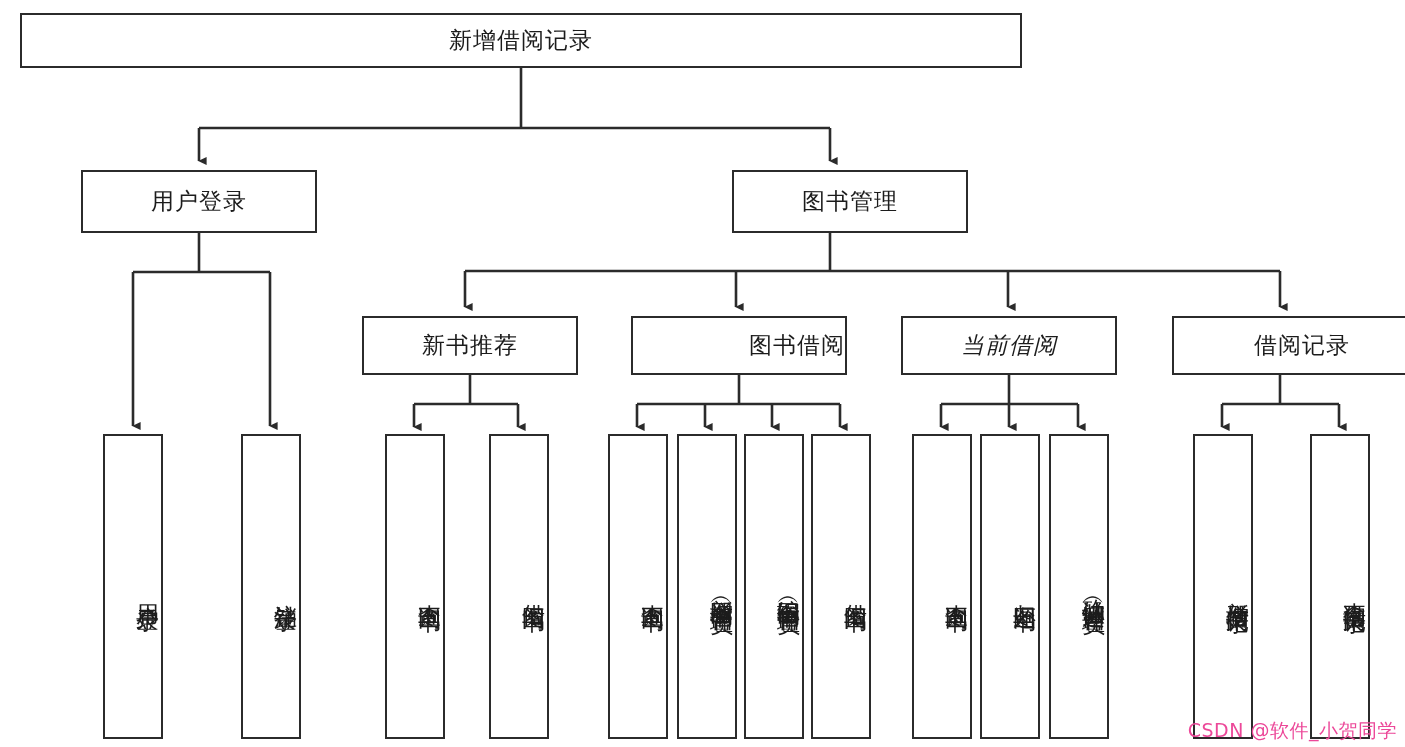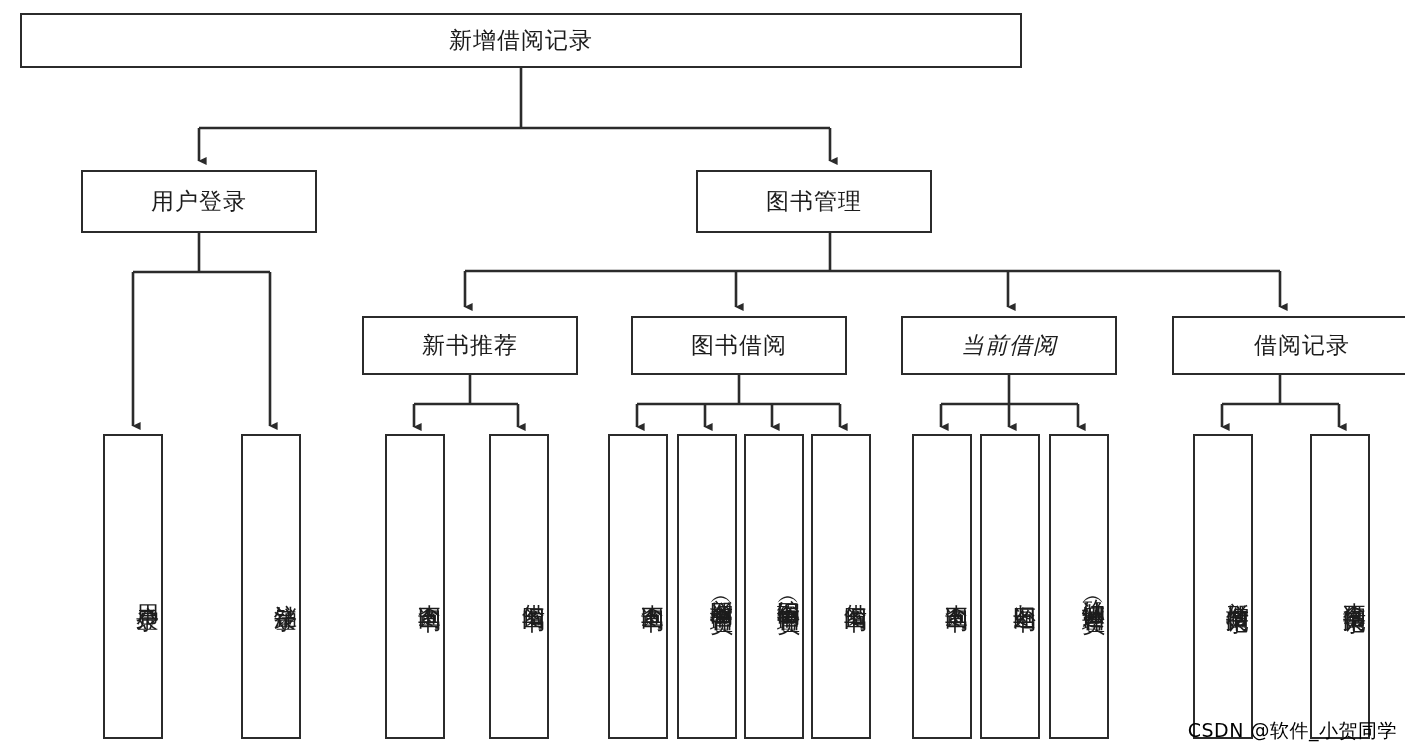--- a/index.html
+++ b/index.html
@@ -58,21 +58,21 @@
   .node-label-v {
     writing-mode: vertical-rl;
     text-orientation: upright;
     display: block;
   }
   #watermark {
     position: absolute;
     right: 8px;
     bottom: 3px;
     font-size: 19px;
-    color: #000000;
+    color: #ec4899;
     letter-spacing: 0.5px;
     white-space: nowrap;
     font-family: "DejaVu Sans", "Liberation Sans", sans-serif;
     text-align: right;
   }
 </style>
 </head>
 <body>
 
 <div id="diagram-root">
@@ -129,29 +129,29 @@
   </svg>
 
   <div class="node node-h" style="left:20px; top:13px; width:1002px; height:55px;">
     <span>新增借阅记录</span>
   </div>
 
   <div class="node node-h" style="left:81px; top:170px; width:236px; height:63px;">
     <span>用户登录</span>
   </div>
 
-  <div class="node node-h" style="left:696px; top:170px; width:236px; height:63px;">
+  <div class="node node-h" style="left:732px; top:170px; width:236px; height:63px;">
     <span>图书管理</span>
   </div>
 
   <div class="node node-h" style="left:362px; top:316px; width:216px; height:59px;">
     <span>新书推荐</span>
   </div>
 
-  <div class="node node-h" style="left:631px; top:316px; width:216px; height:59px;">
+  <div class="node node-h" style="left:631px; top:316px; width:216px; height:59px;justify-content:flex-end;">
     <span>图书借阅</span>
   </div>
 
   <div class="node node-h" style="left:901px; top:316px; width:216px; height:59px;font-style:italic;">
     <span>当前借阅</span>
   </div>
 
   <div class="node node-h" style="left:1172px; top:316px; width:260px; height:59px;">
     <span>借阅记录</span>
   </div>

